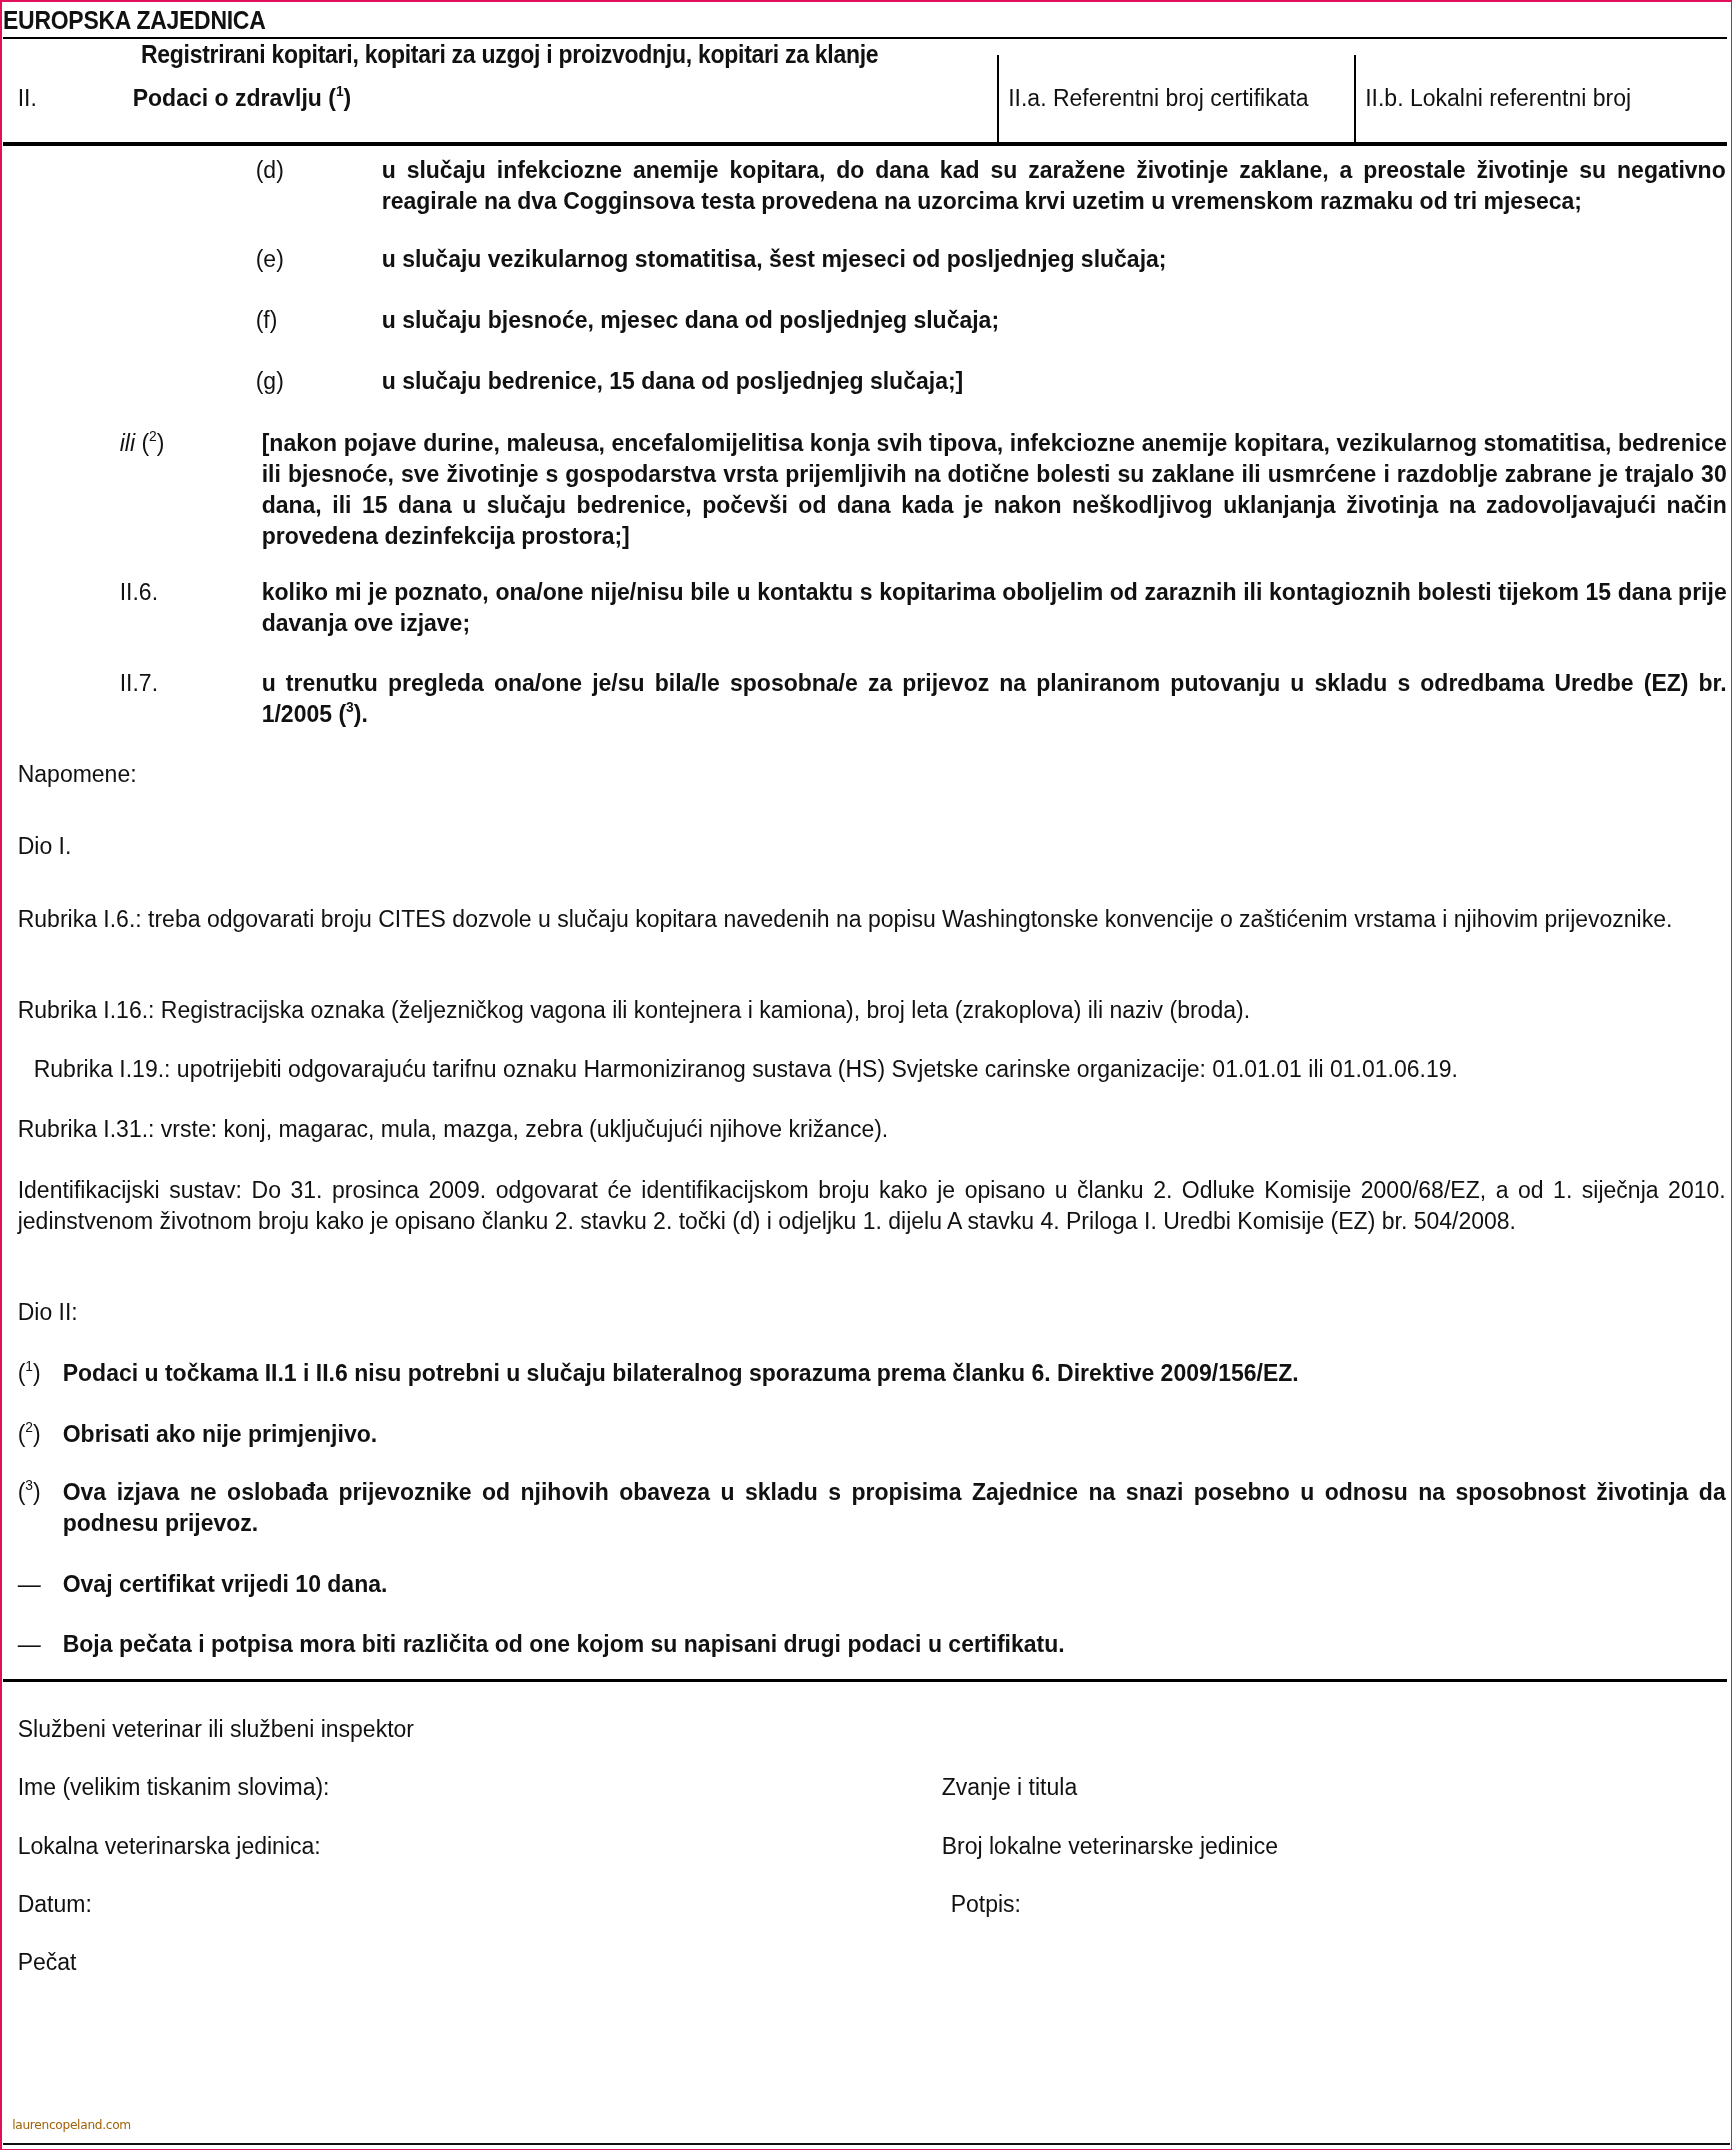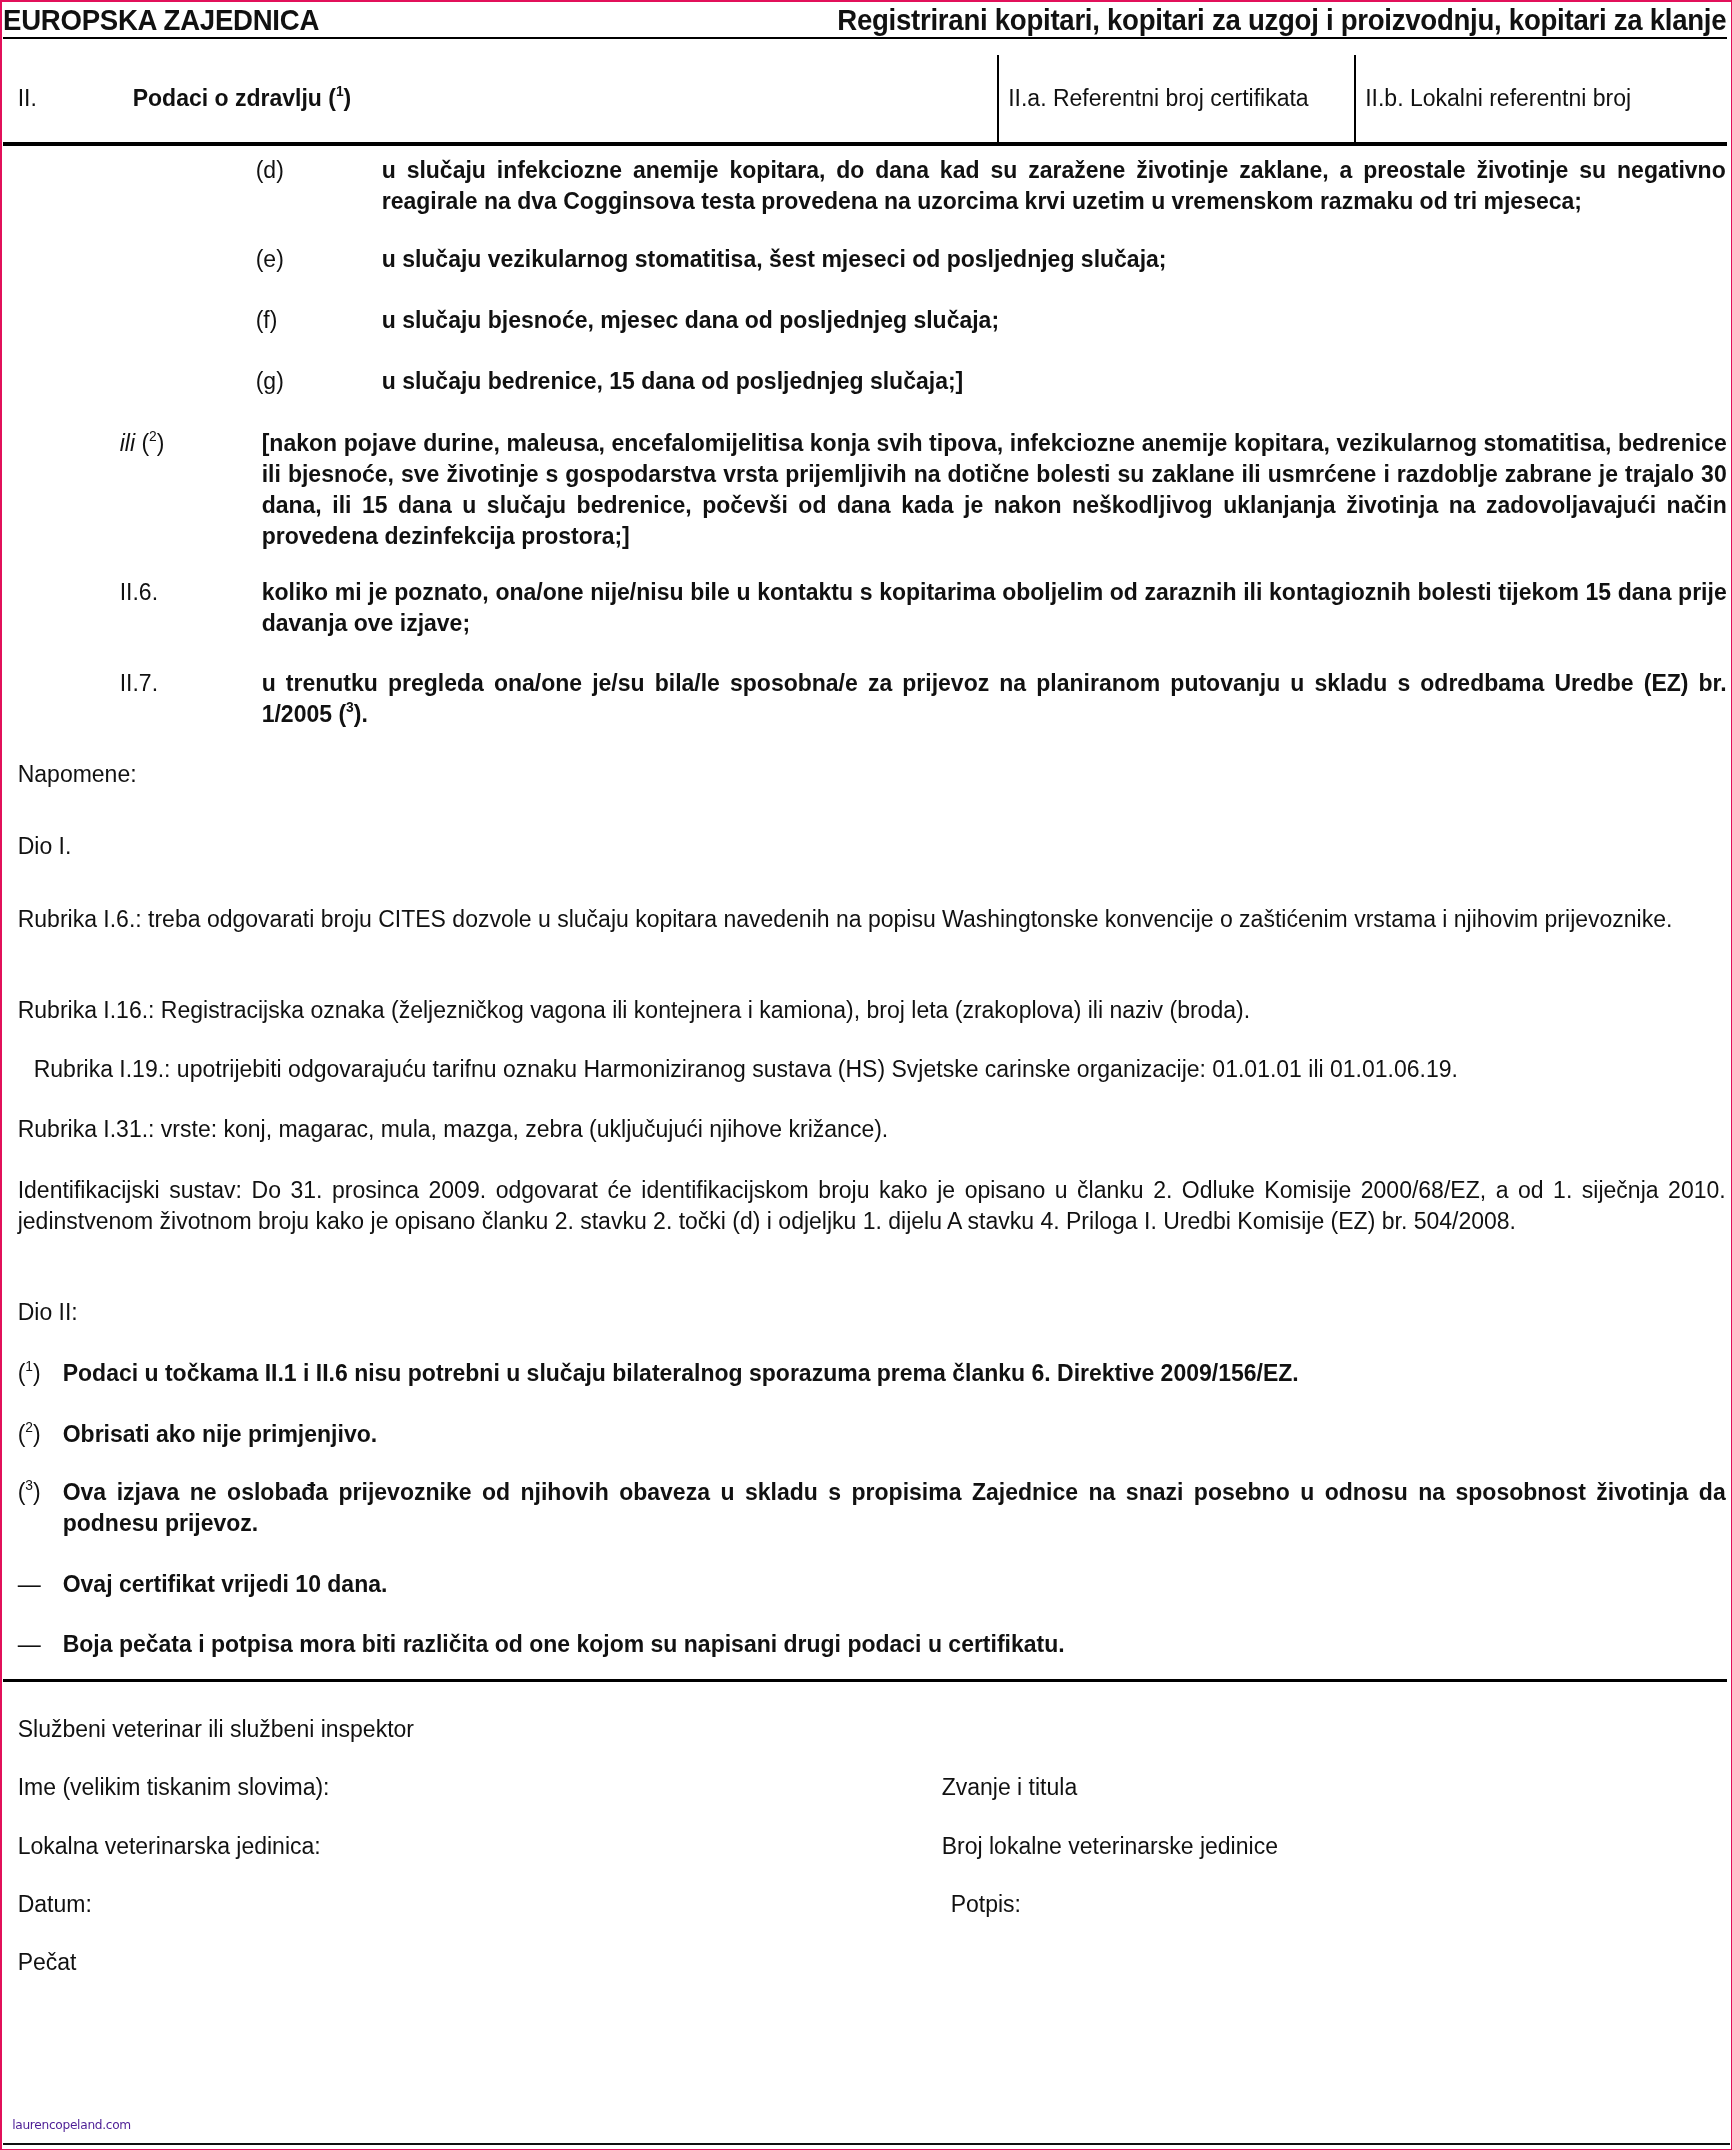--- a/index.html
+++ b/index.html
@@ -11,23 +11,24 @@
   .frame {
     position: absolute; left: 0; top: 0; width: 1733px; height: 2151px;
     box-sizing: border-box;
     border-top: 2.7px solid #e2105a; border-left: 2.7px solid #e2105a;
     border-right: 2.7px solid #e2105a; border-bottom: 2.7px solid #e2105a;
   }
   .page { position: absolute; left: 2.7px; top: 2.7px; width: 1727px; height: 2145px; }
   .doc-header {
     position: absolute; left: 0; top: 0; width: 1724px; height: 34px;
     border-bottom: 2.7px solid #000;
-    font-weight: bold; font-size: 30px; line-height: 34px;
+    font-weight: bold; font-size: 25px; line-height: 34px;
     display: flex; justify-content: space-between; white-space: nowrap;
     letter-spacing: -0.3px;
+    flex-direction: column;
   }
   .doc-header .left { padding-left: 0; transform: scaleX(0.92); transform-origin: left; }
   .doc-header .right { transform: scaleX(0.92); transform-origin: right; }
   .section-row {
     position: absolute; left: 0; top: 37px; width: 1724px; height: 87px;
     border-bottom: 4.1px solid #000; display: flex; font-size: 23px; margin-top: 15px;
   }
   .section-row .title { flex: 1; display: flex; align-items: center; }
   .section-row .num { width: 115px; padding-left: 15px; }
   .section-row .name { font-weight: bold; }
@@ -38,21 +39,21 @@
   .cell-a { width: 336px; }
   .cell-b { width: 352px; }
   sup { font-size: 0.6em; vertical-align: 0.7em; line-height: 0; }
   .txt { font-size: 23px; line-height: 31px; text-align: justify; }
   .item { position: absolute; display: flex; }
   .item .lbl { flex: none; }
   .item .content { flex: 1; font-weight: bold; }
   .hr { position: absolute; left: 0; width: 1724px; border-top: 3.4px solid #000; }
   .bold { font-weight: normal; }
   .abs { position: absolute; }
-  .watermark { position: absolute; left: 9.5px; top: 2115px; font-size: 12.2px; color: #4c1d95; font-family: "DejaVu Sans", sans-serif; letter-spacing: -0.3px; }
+  .watermark { position: absolute; left: 9.5px; top: 2115px; font-size: 12.2px; color: #a16207; font-family: "DejaVu Sans", sans-serif; letter-spacing: -0.3px; }
   .bottom-rule { position: absolute; left: 0; top: 2140px; width: 1727px; border-top: 2.7px solid #111; }
 </style>
 </head>
 <body>
 
 <div class="frame"></div>
 
 <div class="page">
 
   <div class="doc-header">

